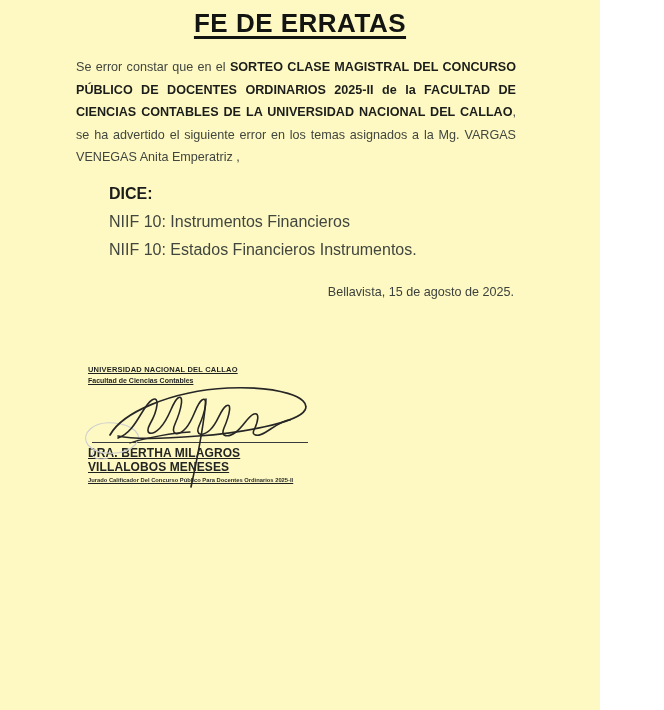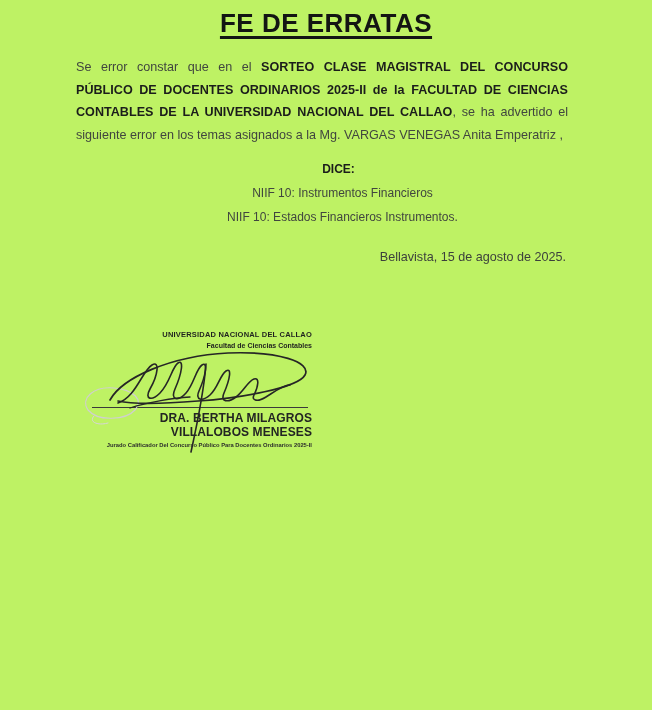--- a/index.html
+++ b/index.html
@@ -2,23 +2,23 @@
 <html><head>
 <meta charset="utf-8">
 <style>
   html, body {
     margin: 0;
     padding: 0;
     background: #ffffff;
   }
   .page {
     position: relative;
-    width: 652px;
+    width: 600px;
     height: 710px;
-    background: #bef264;
+    background: #fef9c3;
     font-family: "Liberation Sans", sans-serif;
     color: #41463f;
     overflow: hidden;
   }
   .doc-title {
     margin: 0;
     padding-top: 8px;
     text-align: center;
     font-size: 26px;
     font-weight: 800;
@@ -35,46 +35,46 @@
     text-align: justify;
     font-size: 12.6px;
     line-height: 22.5px;
   }
   .body-par b, .bold-ink {
     color: #1b1d1b;
     font-weight: 700;
   }
   .statement-block {
     margin: 16px 84px 0 109px;
-    font-size: 12px;
-    text-align: center;
+    font-size: 16px;
   }
   .statement-block .label {
     font-weight: 700;
     color: #1b1d1b;
     margin: 14px 0 0 0;
   }
   .statement-block .label:first-child {
     margin-top: 0;
   }
   .statement-block .text {
-    margin: 10px 0 0 8px;
+    margin: 10px 0 0 0;
   }
   .date-line {
     margin: 26px 86px 0 0;
     text-align: right;
     font-size: 12.6px;
     color: #3c403c;
   }
   .sig-block {
     position: relative;
     margin: 66px 0 0 88px;
     width: 224px;
-    text-align: right;
+    text-align: left;
     color: #1f211f;
+    text-decoration: underline;
   }
   .sig-institution {
     font-size: 7.5px;
     font-weight: 700;
     letter-spacing: 0.2px;
   }
   .sig-faculty {
     font-size: 7px;
     font-weight: 700;
     margin-top: 3px;

